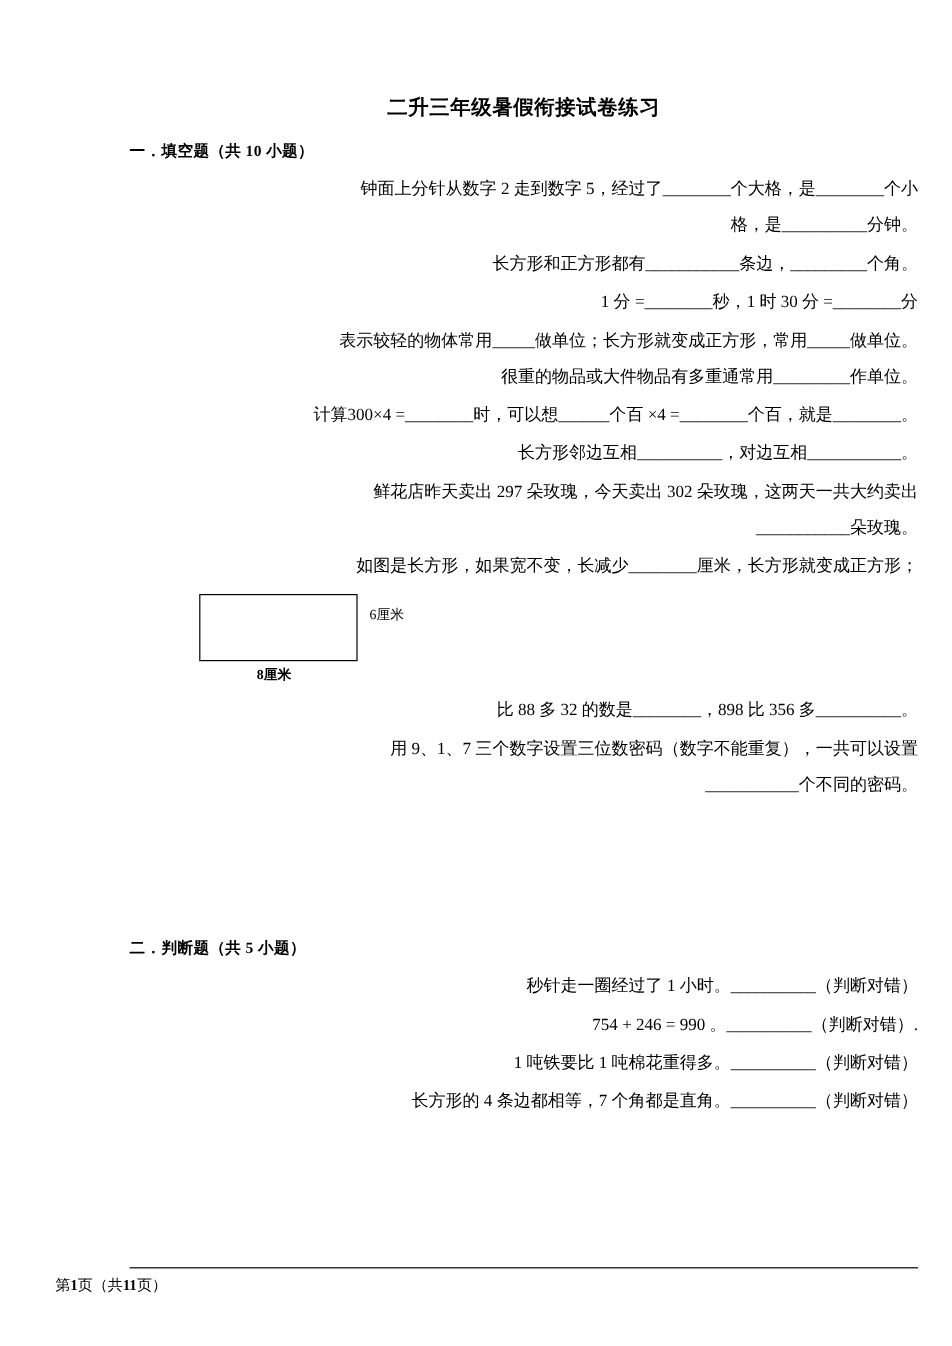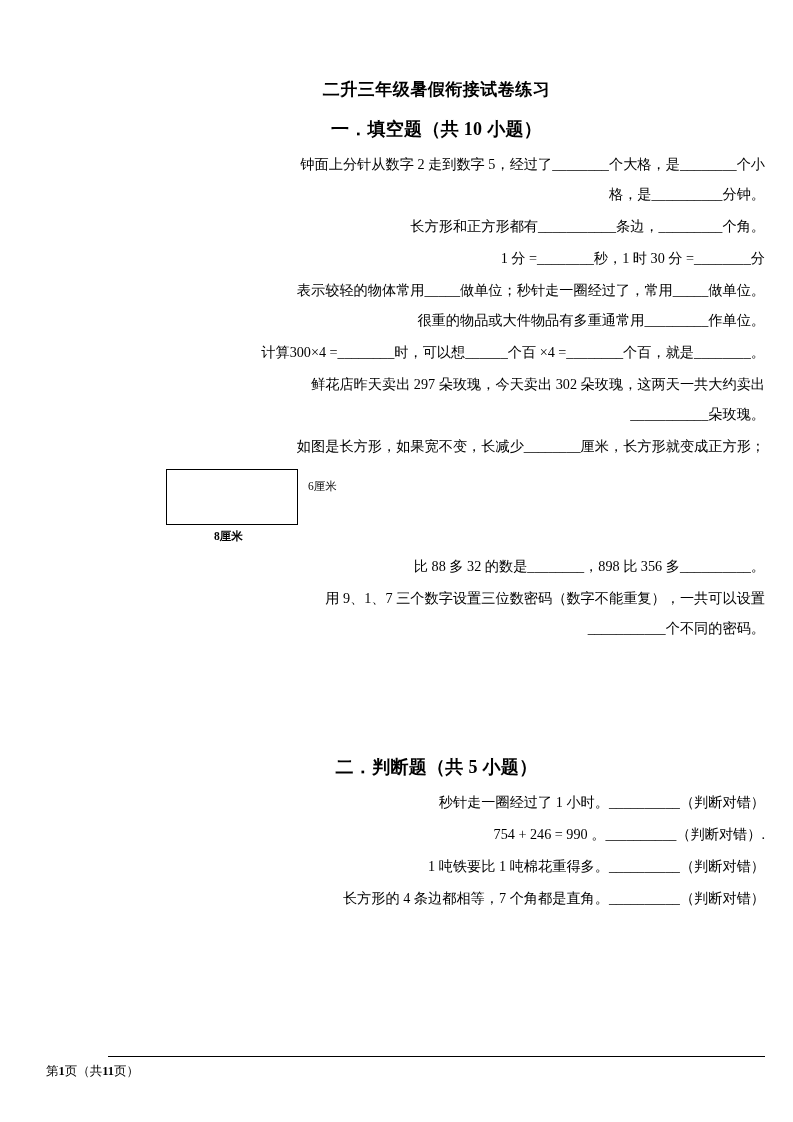--- a/index.html
+++ b/index.html
@@ -22,25 +22,24 @@
     margin-left: 46px;
   }
   .doc-title {
     text-align: center;
     font-size: 17px;
     font-weight: bold;
     letter-spacing: 0.5px;
     margin: 0 0 16px 0;
   }
   .section-head {
-    font-size: 18px;
+    font-size: 13px;
     font-weight: bold;
     margin: 14px 0 8px 0;
     letter-spacing: 0.3px;
-    text-align: center;
   }
   .q {
     font-size: 14.2px;
     line-height: 30px;
     margin: 0 0 2px 0;
     text-align: right;
   }
   .sub-line {
     font-size: 14.2px;
     line-height: 30px;
@@ -105,28 +104,31 @@
 
   <div class="q">
     <span>长方形和正方形都有___________条边，_________个角。</span>
   </div>
 
   <div class="q">
     <span>1 分 =________秒，1 时 30 分 =________分</span>
   </div>
 
   <div class="q">
-    <span>表示较轻的物体常用_____做单位；秒针走一圈经过了，常用_____做单位。</span><br>
+    <span>表示较轻的物体常用_____做单位；长方形就变成正方形，常用_____做单位。</span><br>
     <span class="sub-line">很重的物品或大件物品有多重通常用_________作单位。</span>
   </div>
 
   <div class="q">
     <span>计算300×4 =________时，可以想______个百 ×4 =________个百，就是________。</span>
   </div>
 
+  <div class="q">
+    <span>长方形邻边互相__________，对边互相___________。</span>
+  </div>
 
   <div class="q">
     <span>鲜花店昨天卖出 297 朵玫瑰，今天卖出 302 朵玫瑰，这两天一共大约卖出</span><br>
     <span>___________朵玫瑰。</span>
   </div>
 
   <div class="q">
     <span>如图是长方形，如果宽不变，长减少________厘米，长方形就变成正方形；</span><br>
   </div>
 

